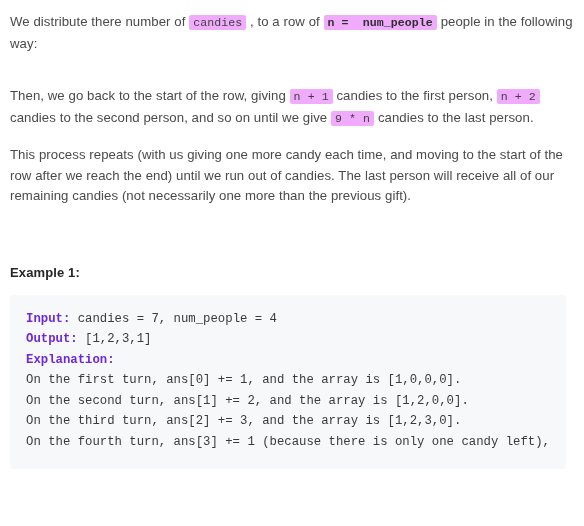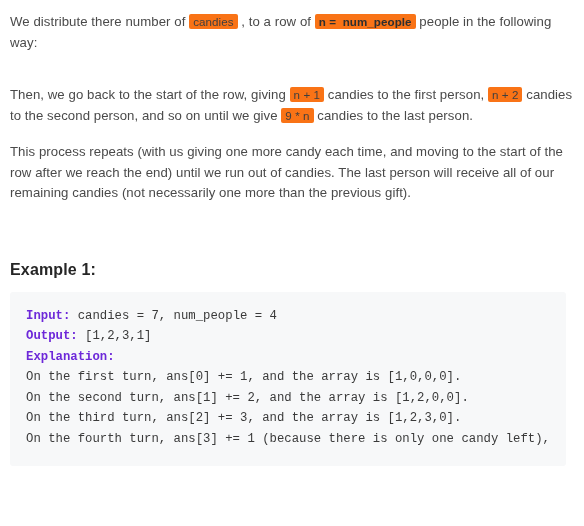--- a/index.html
+++ b/index.html
@@ -28,36 +28,36 @@
     font-size: 13.2px;
     line-height: 20.5px;
     color: #4a4a4a;
     letter-spacing: 0.005em;
   }
   .gap-md { height: 16px; }
   .gap-lg { height: 40px; }
   .gap-xs { height: 12px; }
 
   code.inline {
-    font-family: Liberation Sans, sans-serif;
+    font-family: Liberation Mono, monospace;
     font-size: 11.6px;
-    background: #f97316;
+    background: #f0abfc;
     color: #3f3f3f;
     padding: 1px 4px;
     border-radius: 2px;
     white-space: pre;
   }
   code.inline.bold {
     font-weight: bold;
     color: #2f2f2f;
   }
 
   h3.example-title {
     margin: 0;
-    font-size: 16px;
+    font-size: 13px;
     font-weight: bold;
     color: #262626;
     line-height: 20px;
     letter-spacing: 0.01em;
   }
 
   pre.codeblock {
     margin: 12px 0 0 0;
     background: #f7f8f9;
     border-radius: 3px;

